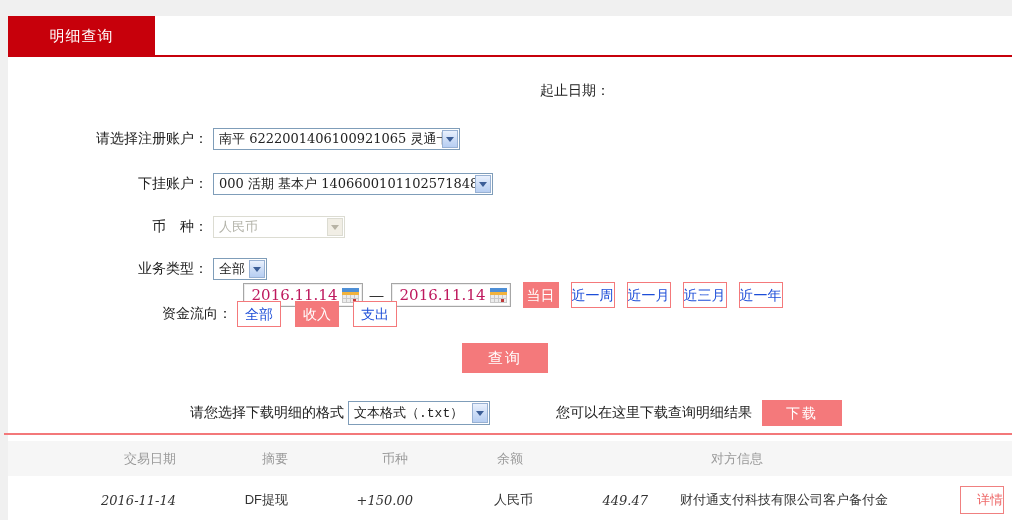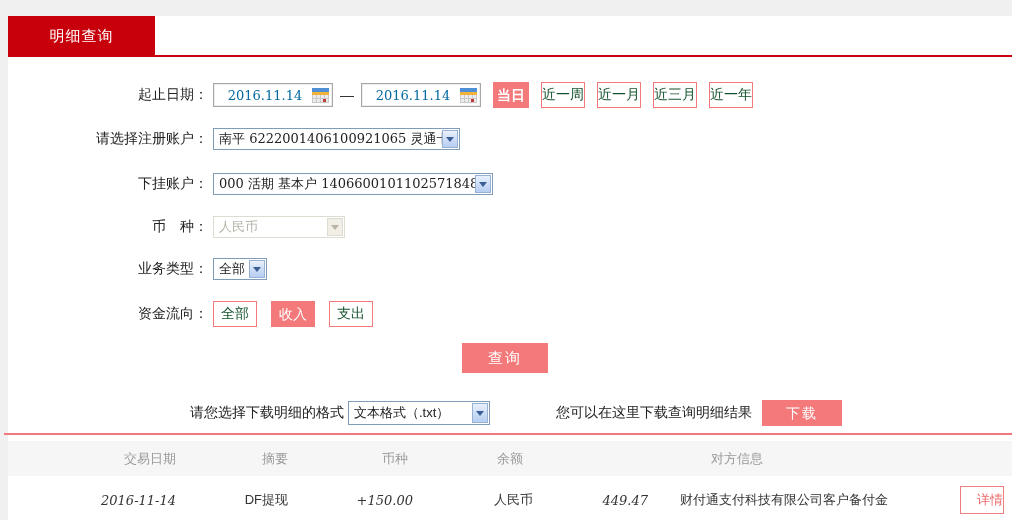--- a/index.html
+++ b/index.html
@@ -13,36 +13,36 @@
   .tab-underline { position:absolute; left:0; top:39px; right:0; height:2px; background:#c7000b; }
 
   
   .frow { position:absolute; left:0; width:100%; display:flex; align-items:center; }
   .flabel { width:200px; text-align:right; font-size:14px; color:#222; flex:0 0 200px; }
   .fcontent { display:flex; align-items:center; margin-left:5px; }
 
   
   .date-input { position:relative; width:120px; height:24px; border:1px solid #a6a6a6;
                 box-shadow:inset 0 0 0 1px #ededed; background:#fff; display:flex; align-items:center; }
-  .date-input .val { flex:1; text-align:center; font-size:13px; color:#0369a1;
+  .date-input .val { flex:1; text-align:center; font-size:15px; color:#be185d;
                      font-family:"DejaVu Serif","Liberation Serif",serif; padding-right:16px; }
   .cal { position:absolute; right:3px; top:4px; width:17px; height:15px; cursor:pointer; }
   .cal-top { display:block; height:4px; background:#4e8fd6; }
   .cal-mid { display:block; height:3px; background:#f2b33d; }
   .cal-grid { display:block; height:8px; position:relative; background:
       repeating-linear-gradient(90deg,#c9c9c9 0 1px,transparent 1px 4px),
       repeating-linear-gradient(0deg,#c9c9c9 0 1px,transparent 1px 4px), #ececec; }
   .cal-dot { position:absolute; right:3px; bottom:1px; width:3px; height:3px; background:#c03a3a; }
   .dash { font-size:14px; color:#333; margin:0 7px; }
 
   
   .pbtn { height:26px; line-height:24px; font-size:14px; text-align:center; cursor:pointer; }
-  .pbtn.outline { border:1px solid #f4797b; color:#14532d; background:#fff;font-family:Liberation Serif, serif; }
+  .pbtn.outline { border:1px solid #f4797b; color:#1d4ed8; background:#fff; }
   .pbtn.fill { background:#f4797b; color:#fff; border:1px solid #f4797b; }
-  .w36 { width:36px;font-weight:bold; } .w44 { width:44px; }
+  .w36 { width:36px; } .w44 { width:44px; }
   .quick { margin-left:12px; }
 
   
   .xpsel { position:relative; height:22px; border:1px solid #7f9db9; background:#fff;
            display:flex; align-items:center; font-size:13px; color:#222; padding-left:5px; cursor:pointer; }
   .xpsel .selval { padding-right:20px; white-space:nowrap; font-family:"DejaVu Serif","Liberation Serif",serif; }
   .xpsel .arrowbox { position:absolute; right:1px; top:1px; bottom:1px; width:16px;
            background:linear-gradient(180deg,#eaf1fd 0%,#cbdcf6 55%,#b7cef2 100%);
            border:1px solid #98b1d3; display:flex; align-items:center; justify-content:center; }
   .chev { width:0; height:0; border-left:4px solid transparent; border-right:4px solid transparent;
@@ -80,21 +80,21 @@
                 color:#ee6a6a; background:#fff; font-size:13px; cursor:pointer; }
 </style>
 </head>
 <body>
 
 <div class="panel">
 
   <div class="tab">明细查询</div>
   <div class="tab-underline"></div>
 
-  <div class="frow" style="top:66px; height:26px;">
+  <div class="frow" style="top:66px; height:26px;flex-direction:column;">
     <div class="flabel">起止日期：</div>
     <div class="fcontent">
       <div class="date-input">
         <span class="val">2016.11.14</span>
         <span class="cal">
             <span class="cal-top"></span>
             <span class="cal-mid"></span>
             <span class="cal-grid">
               <span class="cal-dot"></span>
             </span>
@@ -160,35 +160,35 @@
     <div class="fcontent">
       <div class="xpsel" style="width:54px;">
         <span class="selval" style="font-family:inherit;">全部</span>
         <span class="arrowbox">
             <span class="chev"></span>
           </span>
       </div>
     </div>
   </div>
 
-  <div class="frow" style="top:285px; height:26px;">
+  <div class="frow" style="top:285px; height:26px;padding-left:24px;">
     <div class="flabel">资金流向：</div>
     <div class="fcontent">
       <div class="pbtn outline w44">全部</div>
       <div class="pbtn fill w44" style="margin-left:14px;">收入</div>
       <div class="pbtn outline w44" style="margin-left:14px;">支出</div>
     </div>
   </div>
 
   <div class="query-btn">查询</div>
 
   <div class="dl-row">
     <span class="dl-label">请您选择下载明细的格式</span>
     <div class="xpsel dl-sel">
-      <span class="selval" style="font-family:Liberation Sans, sans-serif;">文本格式（.txt）</span>
+      <span class="selval" style="font-family:Liberation Mono, monospace;">文本格式（.txt）</span>
       <span class="arrowbox">
           <span class="chev"></span>
         </span>
     </div>
     <span class="dl-hint">您可以在这里下载查询明细结果</span>
     <div class="dl-btn">下载</div>
   </div>
 
   <div class="divider"></div>
 

